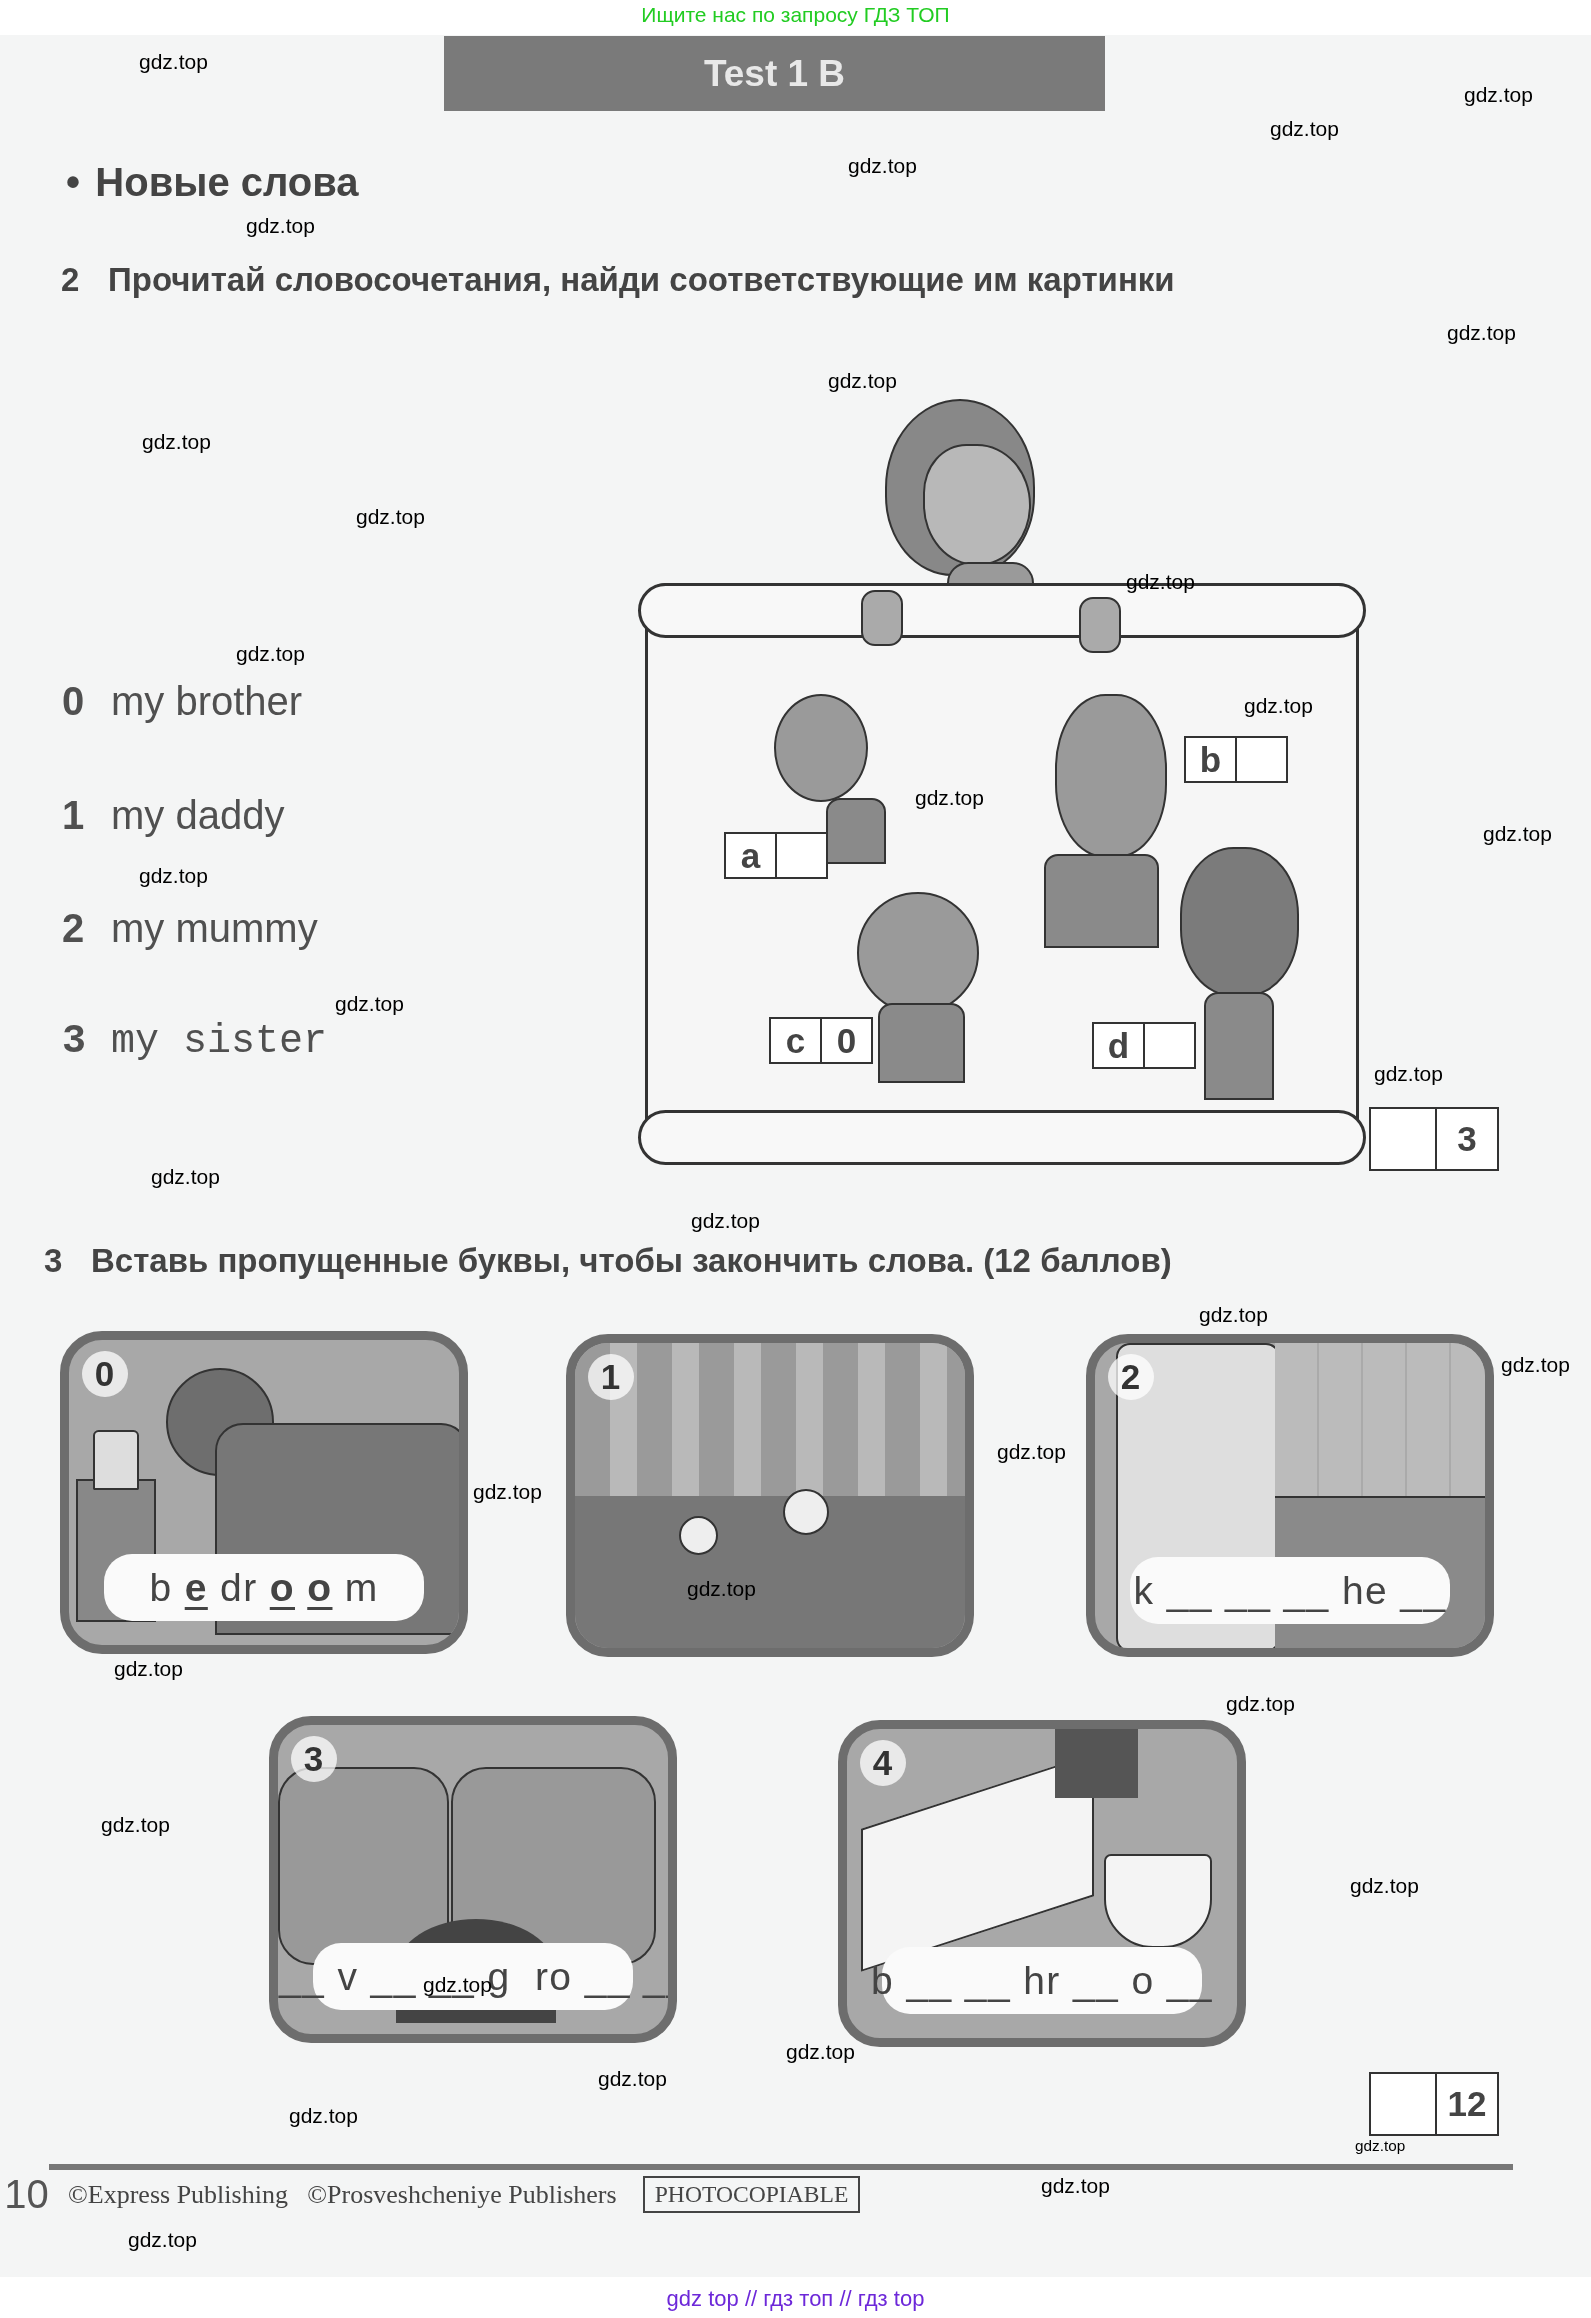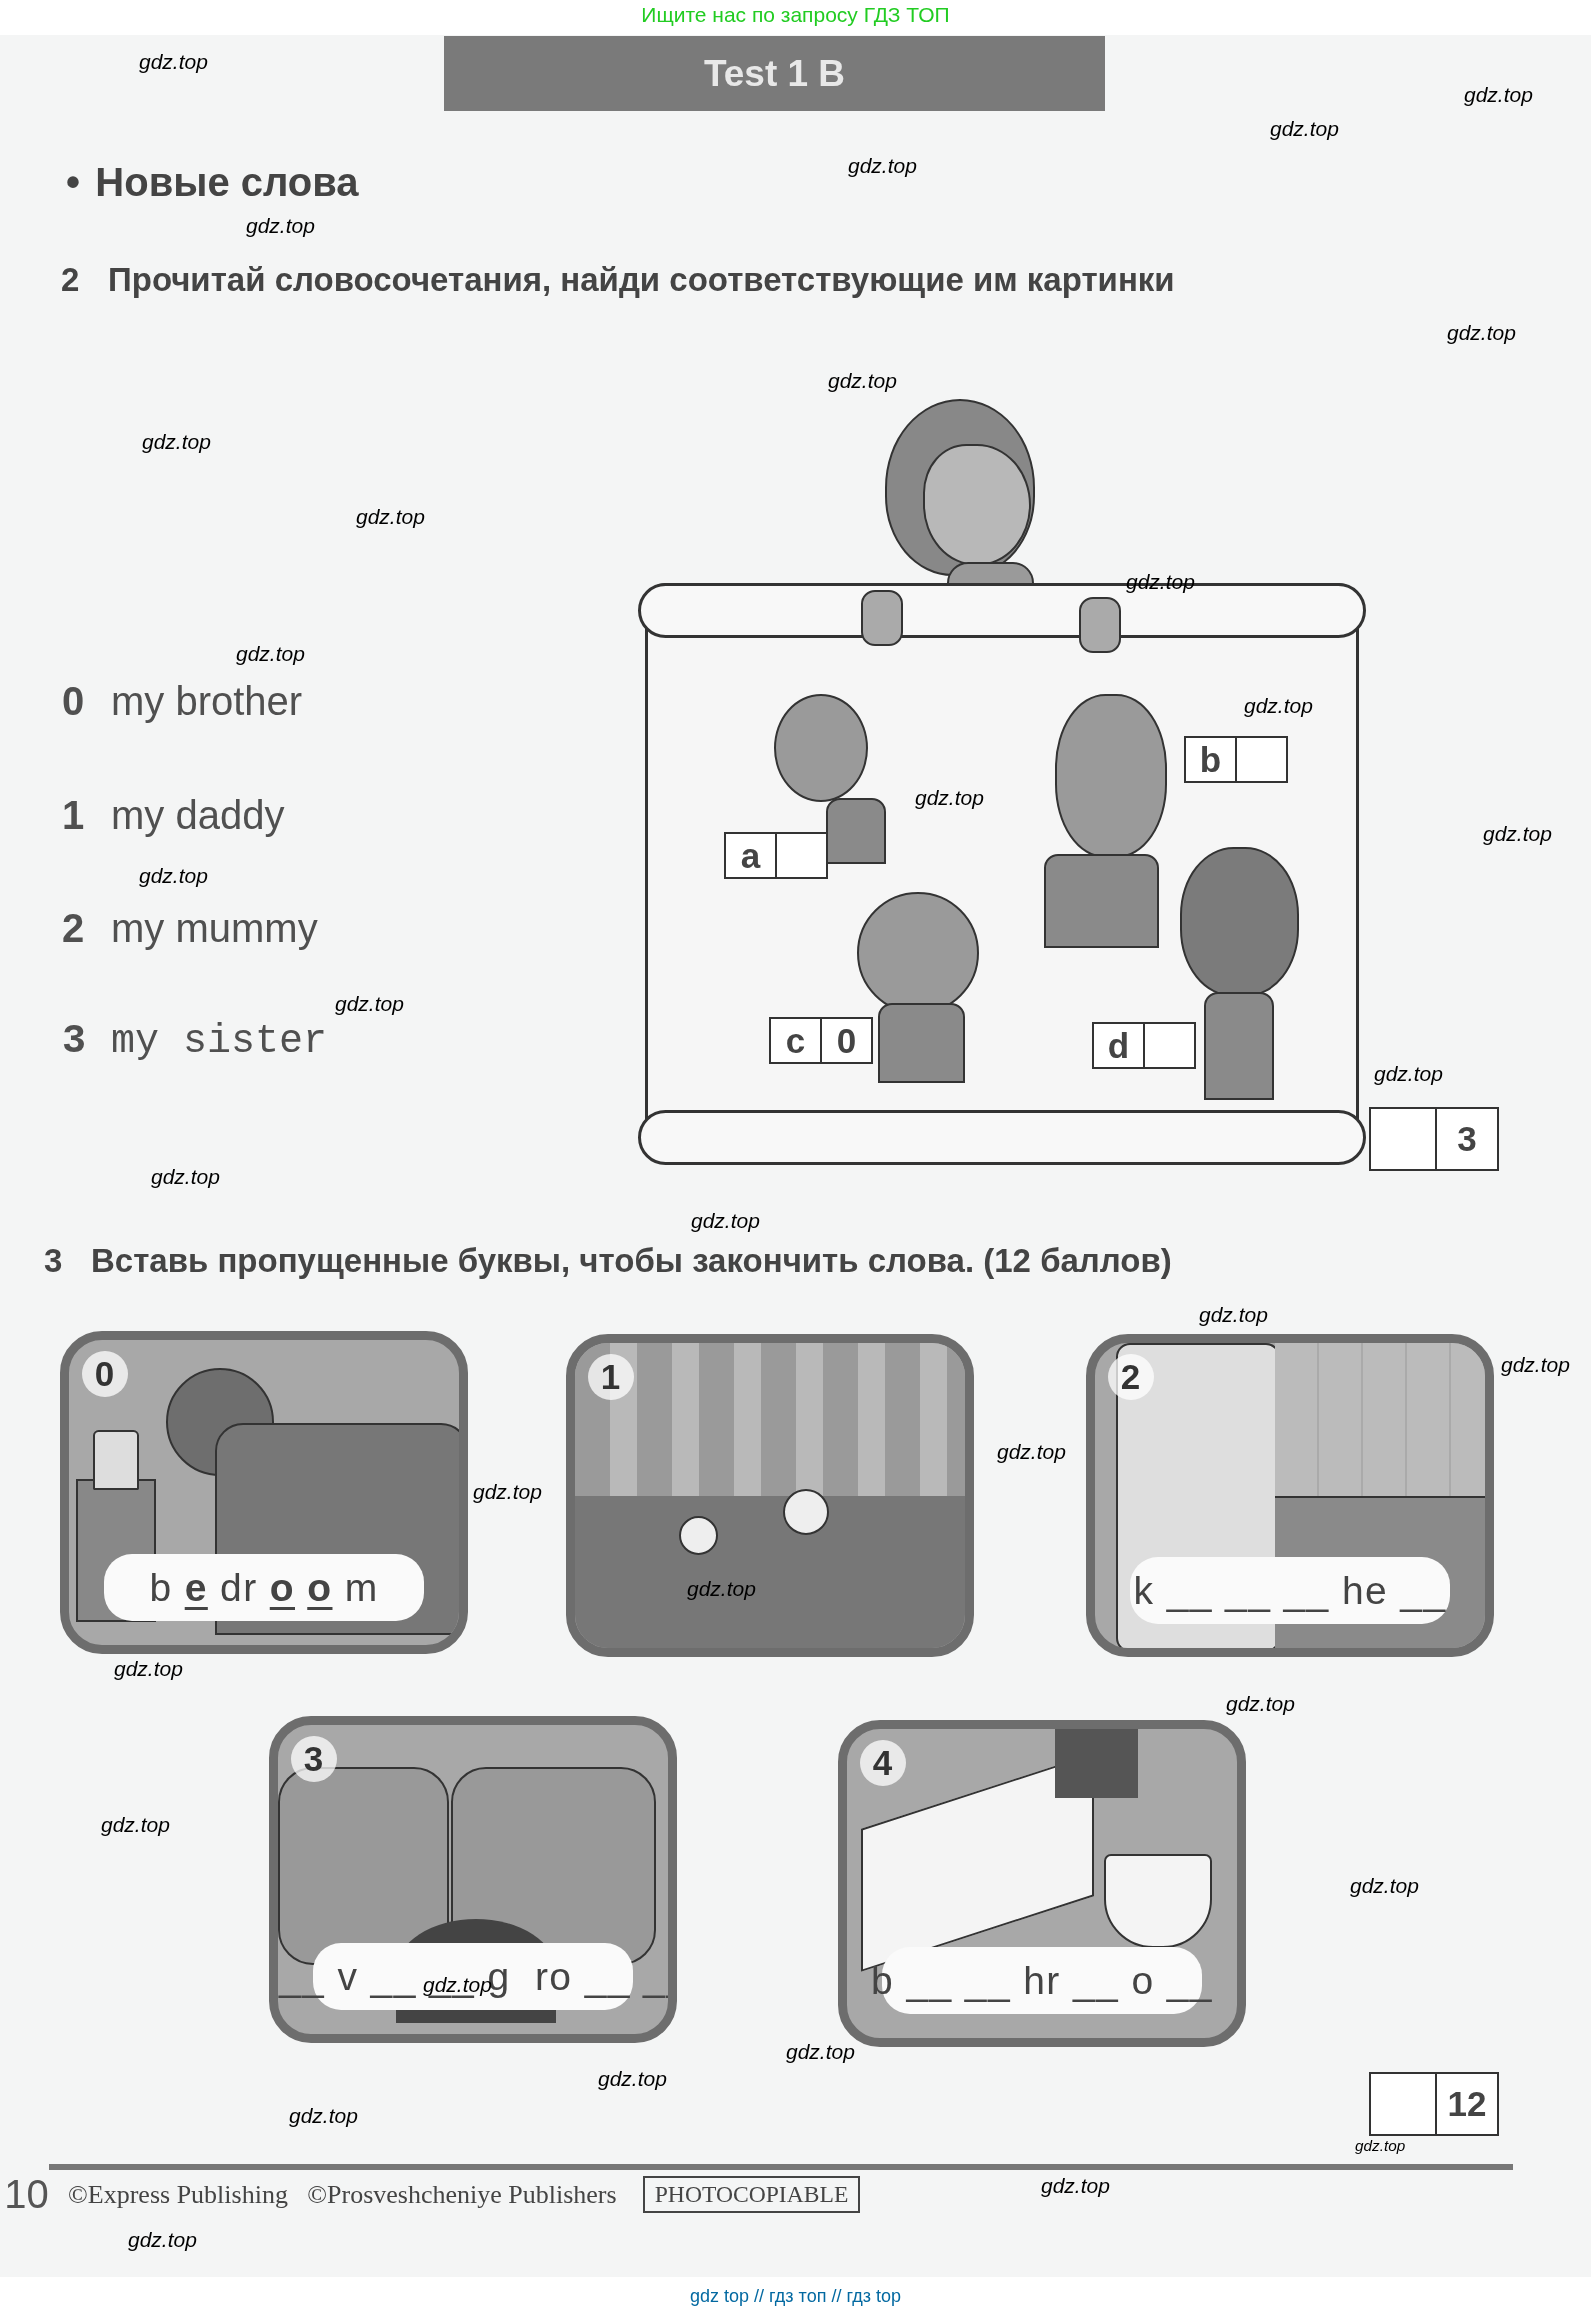--- a/index.html
+++ b/index.html
@@ -24,21 +24,21 @@
     display: flex; align-items: center; justify-content: center;
   }
   .section-head {
     position: absolute; left: 66px; top: 160px; font-size: 40px; font-weight: bold; color: #444;
   }
   .section-head .bullet { margin-right: 15.3px; }
   .task-title { position: absolute; font-size: 33px; font-weight: bold; color: #444; line-height: 57px; }
   .task-title .num { display: inline-block; width: 47px; }
   .vocab-item { position: absolute; left: 62px; font-size: 40px; color: #505050; }
   .vocab-item .n { font-weight: bold; display: inline-block; width: 49px; }
-  .watermark { position: absolute; font-size: 21px; color: #000; font-family: "Liberation Sans", sans-serif; font-style: italic; }
+  .watermark { position: absolute; font-size: 21px; color: #000; font-family: "Liberation Sans", sans-serif; }
   
   .scroll {
     position: absolute; left: 645px; top: 583px; width: 708px; height: 569px;
     border: 3.5px solid #333; border-radius: 21px 21px 21px 21px; background: #f6f6f6;
   }
   .scroll-roll {
     position: absolute; left: 638px; width: 722px; height: 49px;
     border: 3.5px solid #333; border-radius: 28px; background: #f8f8f8;
   }
   .boy-head {
@@ -85,21 +85,21 @@
   }
   .word-pill .filled { font-weight: bold; text-decoration: underline; text-underline-offset: 5.6px; }
   .footer-rule { position: absolute; left: 49px; top: 2164px; width: 1464px; height: 5.6px; background: #777; }
   .footer { position: absolute; left: 4.2px; top: 2172px; display: flex; align-items: center; gap: 19.4px;
     font-family: "Liberation Serif", serif; color: #444; }
   .footer .page-num { font-family: "Liberation Sans", sans-serif; font-size: 40px; color: #555; }
   .footer .copy { font-size: 26px; }
   .footer .photocopiable { font-size: 23.6px; border: 2.8px double #444; padding: 2.8px 9.7px; margin-left: 7px; }
   .bottom-banner {
     position: absolute; top: 2286px; left: 0; width: 100%; text-align: center;
-    color: #0369a1; font-size: 18px;
+    color: #6d28d9; font-size: 22px;
   }
 </style>
 </head>
 <body>
 
 <div class="top-banner">Ищите нас по запросу ГДЗ ТОП</div>
 
 <div class="page"></div>
 
 <div class="title-bar">

